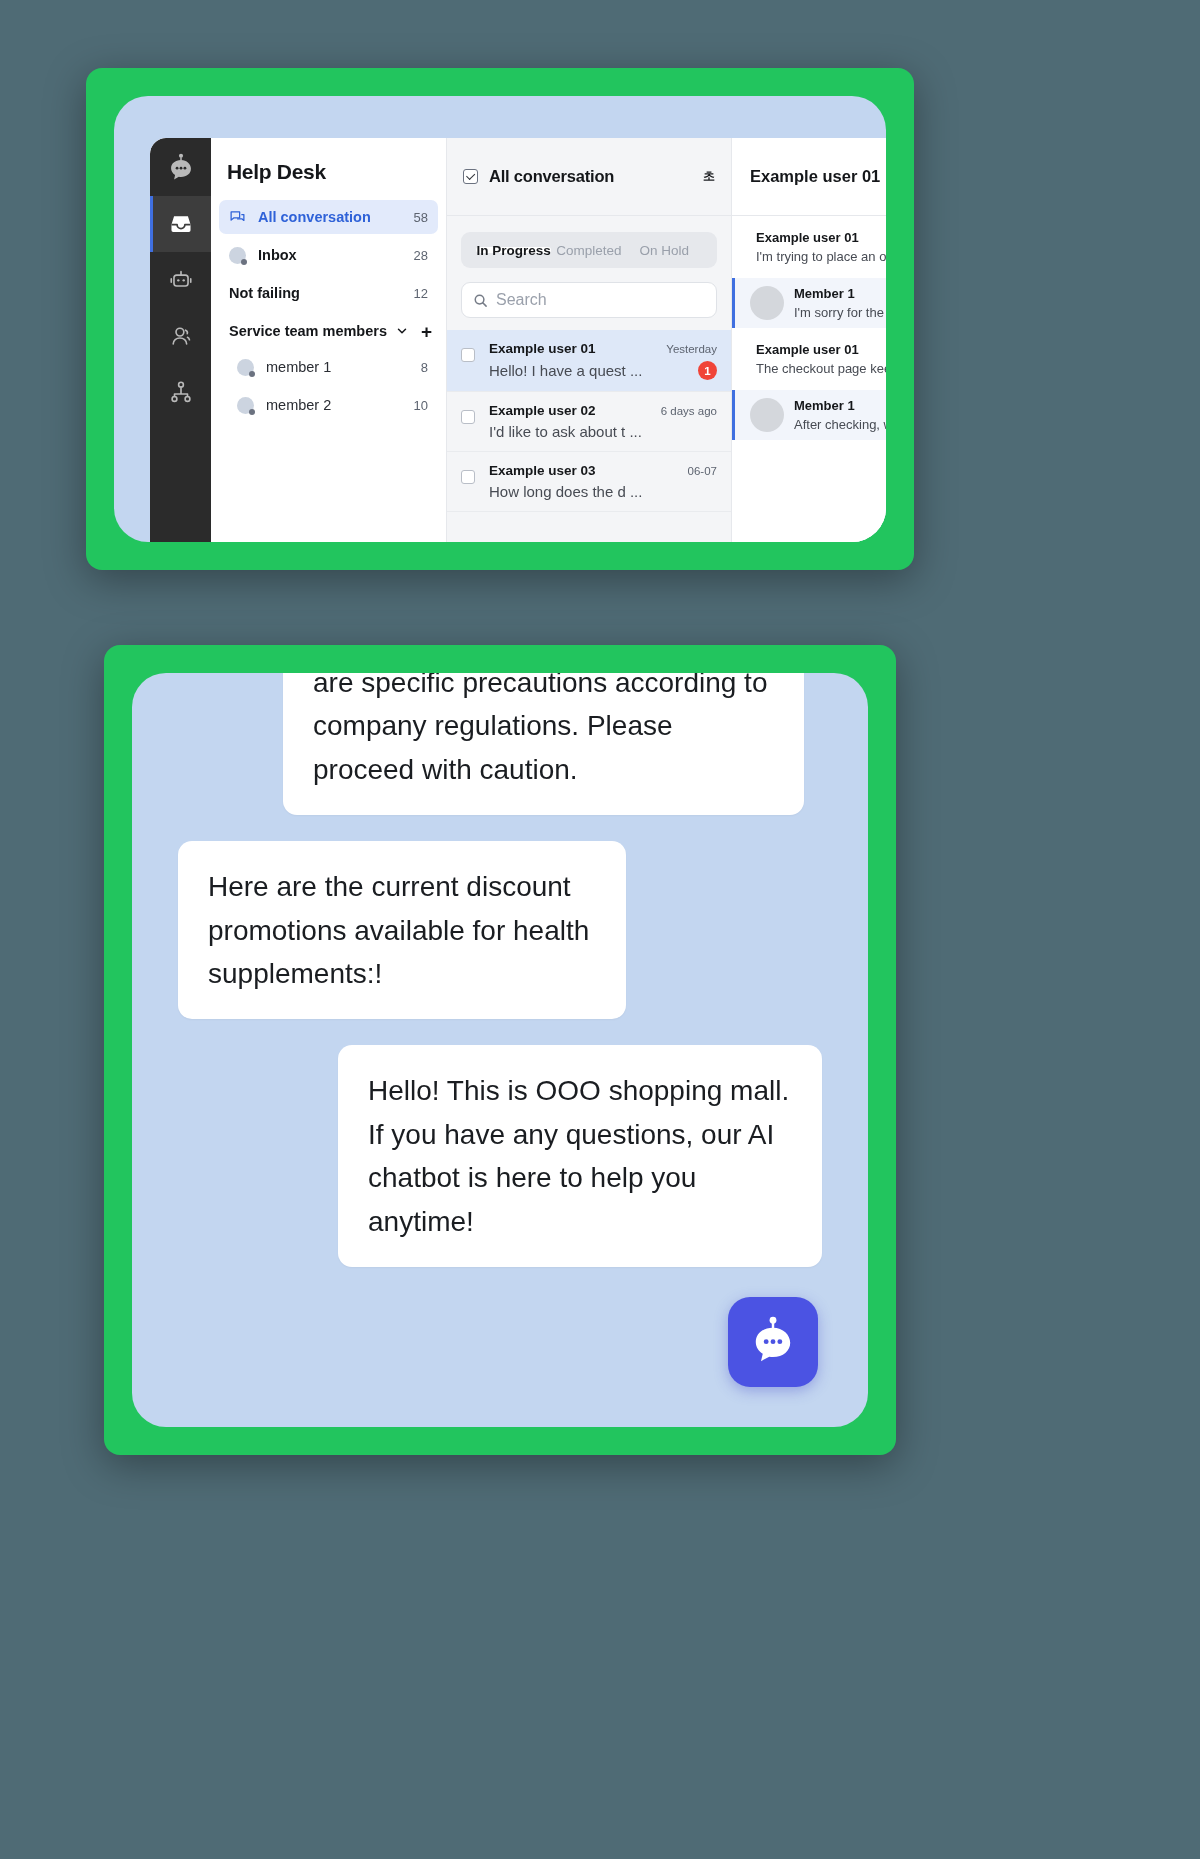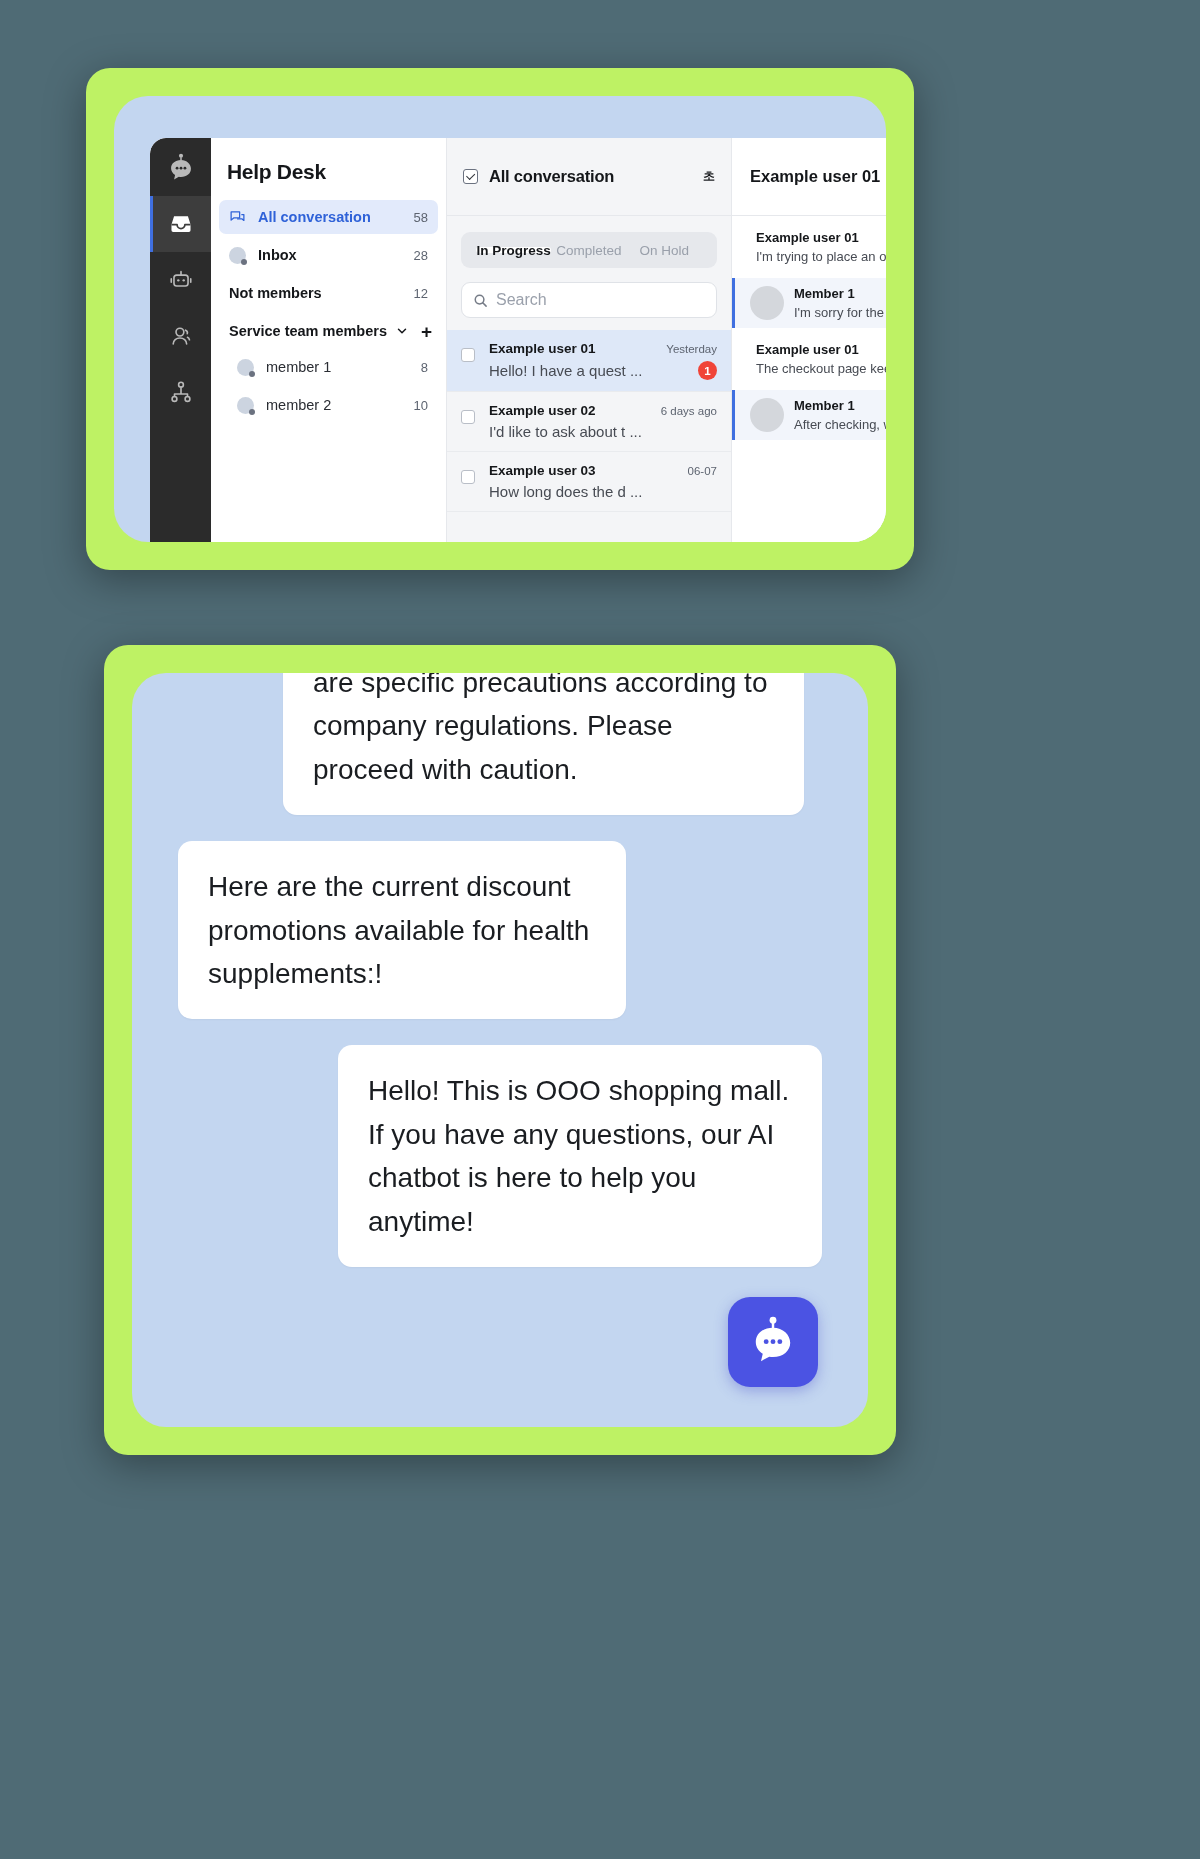--- a/index.html
+++ b/index.html
@@ -7,22 +7,22 @@
     width: 1200px; height: 1859px;
     background: #4f6b75;
     font-family: "Liberation Sans", sans-serif;
     overflow: hidden;
   }
   .stage { position: relative; width: 1200px; height: 1859px; }
 
   
   .device {
     position: absolute;
-    background: #bef264;
-    border-radius: 24px;
+    background: #22c55e;
+    border-radius: 16px;
     box-shadow: 0 10px 40px rgba(0,0,0,0.35);
   }
   .device .screen {
     position: absolute;
     inset: 28px;
     background: #c3d6f0;
     border-radius: 34px;
     overflow: hidden;
   }
 
@@ -315,21 +315,21 @@
 
           <div class="nav-row">
             <span class="nav-ico">
               <span class="avatar-dot"></span>
             </span>
             <span class="nav-label">Inbox</span>
             <span class="nav-count">28</span>
           </div>
 
           <div class="nav-row plain">
-            <span class="nav-label">Not members</span>
+            <span class="nav-label">Not failing</span>
             <span class="nav-count">12</span>
           </div>
 
           <div class="group-head">
             <span class="gh-label">Service team members</span>
             <span class="gh-chev">
               <svg width="14" height="14" viewBox="0 0 16 16" fill="none" stroke="#15171a" stroke-width="1.7">
                 <path d="M4 6l4 4 4-4" stroke-linecap="round" stroke-linejoin="round"></path>
               </svg>
             </span>

